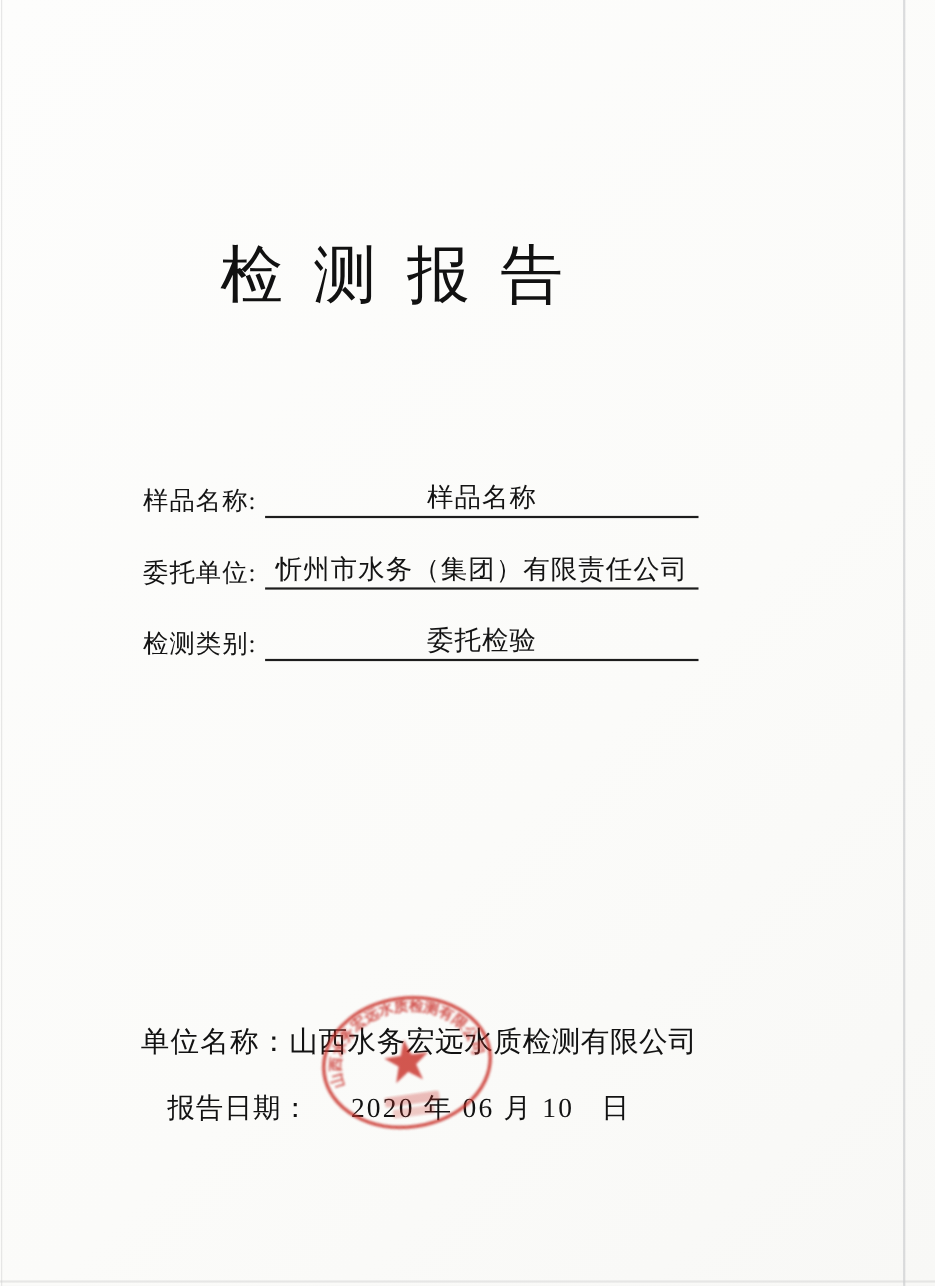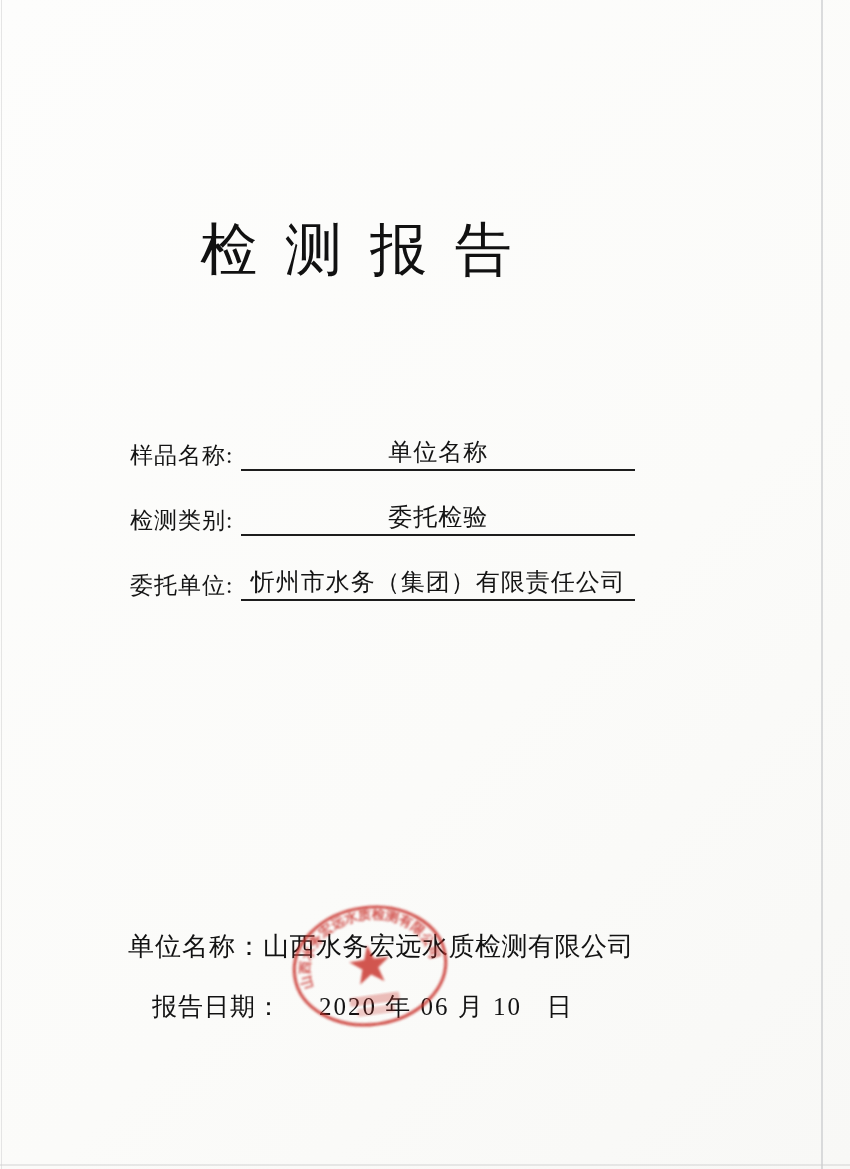--- a/index.html
+++ b/index.html
@@ -69,29 +69,29 @@
   <div class="edge-right"></div>
   <div class="edge-bottom"></div>
 
 
 
   <div class="title">检 测 报 告</div>
 
   <div class="fields">
     <div class="field-row">
       <span class="field-label">样品名称:</span>
-      <span class="field-line">单位名称</span>
+      <span class="field-line">样品名称</span>
+    </div>
+    <div class="field-row">
+      <span class="field-label">委托单位:</span>
+      <span class="field-line">忻州市水务（集团）有限责任公司</span>
     </div>
     <div class="field-row">
       <span class="field-label">检测类别:</span>
       <span class="field-line">委托检验</span>
-    </div>
-    <div class="field-row">
-      <span class="field-label">委托单位:</span>
-      <span class="field-line">忻州市水务（集团）有限责任公司</span>
     </div>
   </div>
 
   <div class="footer-org"><span class="label">单位名称：</span><span class="value">山西水务宏远水质检测有限公司</span></div>
 
   <div class="footer-date"><span class="label">报告日期：</span><span class="value">2020 年 06 月 10   日</span></div>
 
   <svg class="stamp" viewBox="0 0 168 136">
     <defs>
       <filter id="soft">

